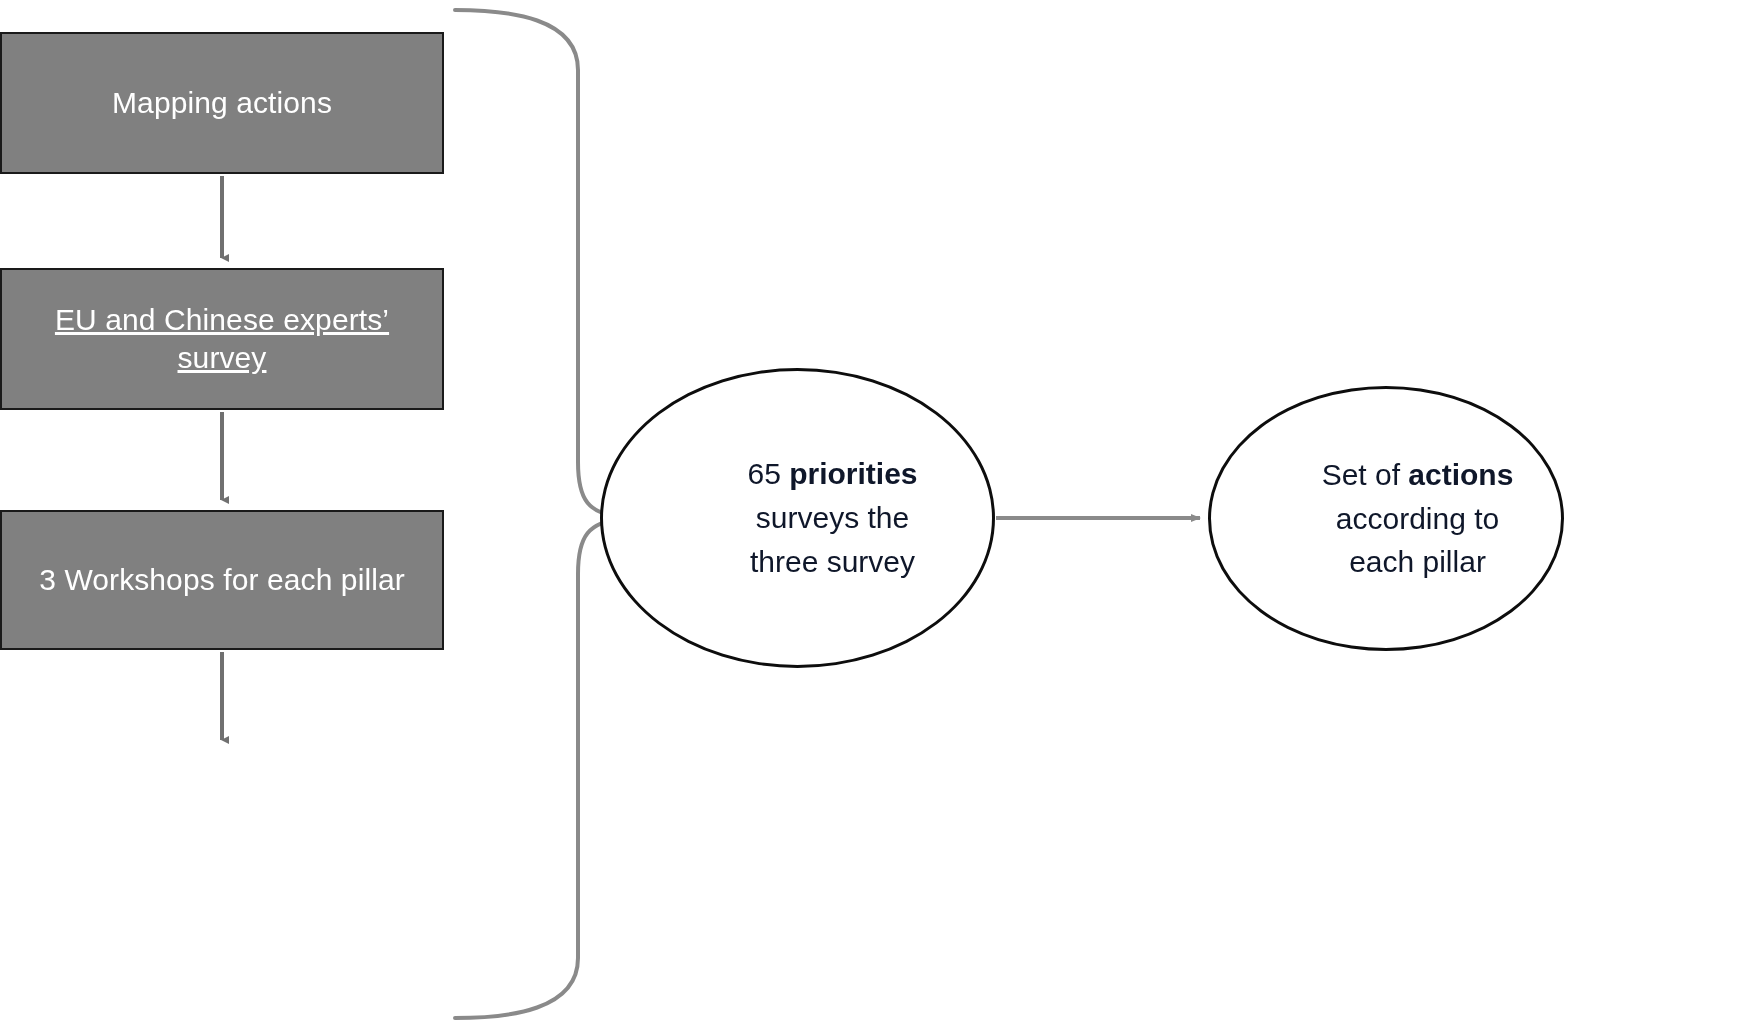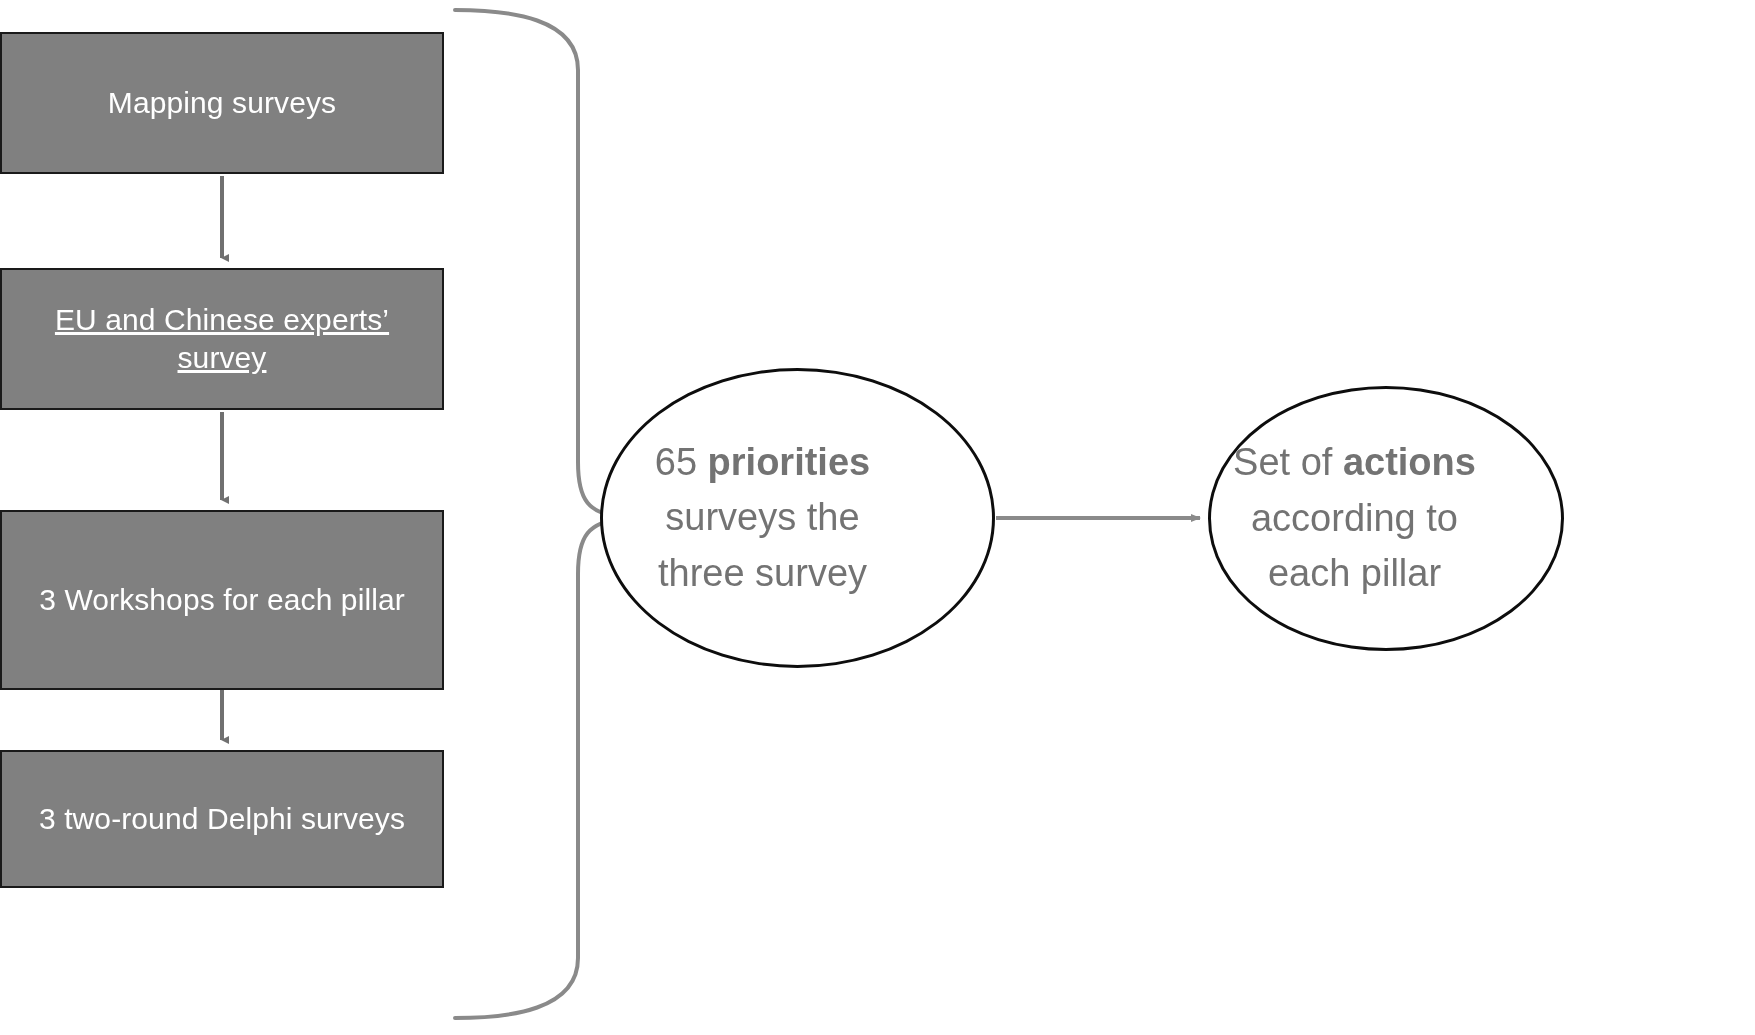--- a/index.html
+++ b/index.html
@@ -40,36 +40,36 @@
     line-height: 1.28;
     padding: 6px 26px;
     letter-spacing: 0.1px;
   }
   .process-box .box-label {
     display: block;
     width: 100%;
   }
   #box-mapping   { left: 0px;  top: 32px;  width: 444px; height: 142px; }
   #box-survey    { left: 0px;  top: 268px; width: 444px; height: 142px; text-decoration: underline; }
-  #box-workshops { left: 0px;  top: 510px; width: 444px; height: 180px; }
+  #box-workshops { left: 0px;  top: 510px; width: 444px; height: 140px; }
   #box-delphi    { left: 0px;  top: 750px; width: 444px; height: 138px; }
 
   
   .ellipse-node {
     position: absolute;
     box-sizing: border-box;
     border: 3px solid #0d0d0d;
     border-radius: 50%;
     background: #ffffff;
     display: flex;
     align-items: center;
-    justify-content: flex-start;
+    justify-content: flex-end;
     text-align: center;
-    color: #737373;
-    font-size: 38px;
+    color: #0f172a;
+    font-size: 30px;
     line-height: 1.46;
   }
   .ellipse-node .ellipse-label {
     display: block;
     width: 82%;
   }
   #ellipse-priorities { left: 600px;  top: 368px; width: 395px; height: 300px; }
   #ellipse-actions    { left: 1208px; top: 386px; width: 356px; height: 265px; }
 
   .strong-word { font-weight: bold; }
@@ -101,34 +101,31 @@
              C 588 522, 578 536, 578 574
              L 578 958
              C 578 1010, 510 1018, 455 1018" fill="none" stroke="#8a8a8a" stroke-width="4" stroke-linecap="round" stroke-linejoin="round"></path>
 
     <line x1="620" y1="518" x2="660" y2="518" stroke="#8a8a8a" stroke-width="3"></line>
 
     <line x1="996" y1="518" x2="1200" y2="518" stroke="#8a8a8a" stroke-width="4" marker-end="url(#arrowhead-right)"></line>
   </svg>
 
   <div class="process-box" id="box-mapping">
-    <span class="box-label">Mapping surveys</span>
+    <span class="box-label">Mapping actions</span>
   </div>
 
   <div class="process-box" id="box-survey">
     <span class="box-label">EU and Chinese experts’ survey</span>
   </div>
 
   <div class="process-box" id="box-workshops">
     <span class="box-label">3 Workshops for each pillar</span>
   </div>
 
-  <div class="process-box" id="box-delphi">
-    <span class="box-label">3 two-round Delphi surveys</span>
-  </div>
 
   <div class="ellipse-node" id="ellipse-priorities">
     <span class="ellipse-label">
       <span class="nowrap"><span>65 </span><span class="strong-word">priorities</span></span><br>
       <span>surveys the</span><br>
       <span>three survey</span>
     </span>
   </div>
 
   <div class="ellipse-node" id="ellipse-actions">

